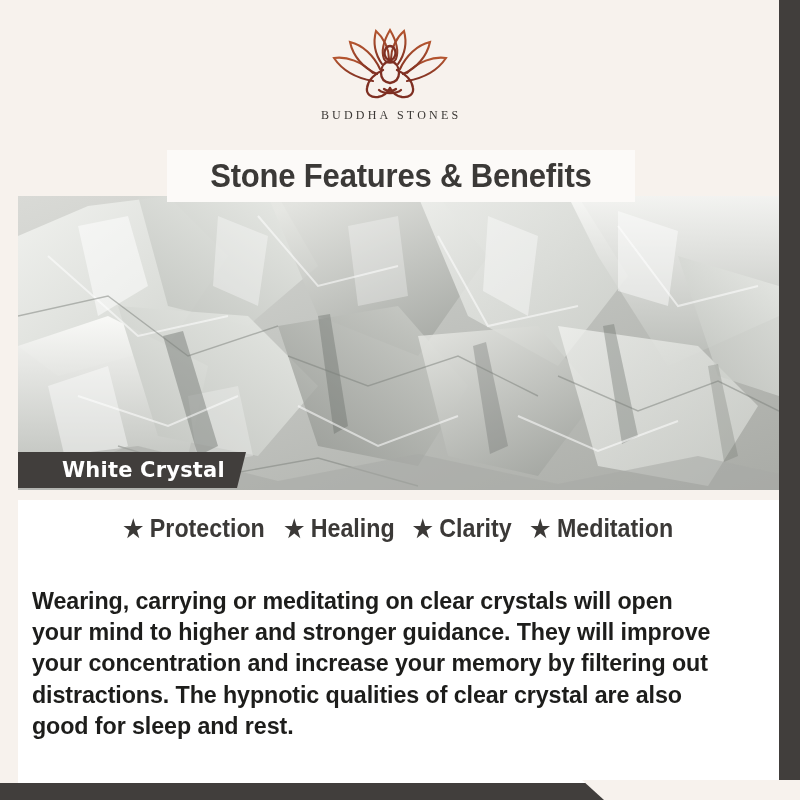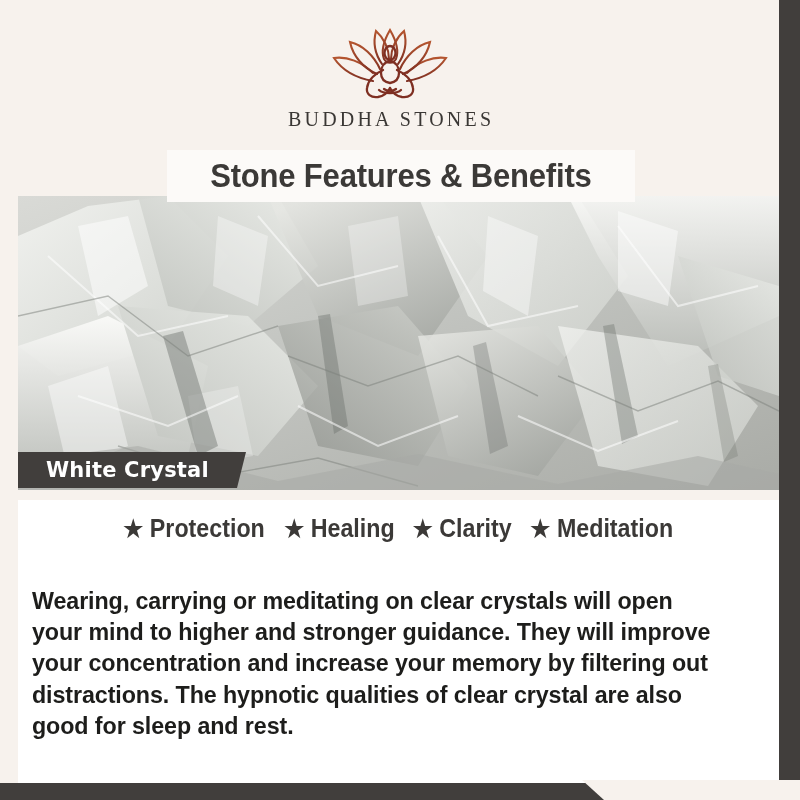--- a/index.html
+++ b/index.html
@@ -77,21 +77,21 @@
     align-items: center;
   }
   .logo-mark {
     width: 130px;
     height: 82px;
     display: block;
   }
   .logo-text {
     margin-top: 4px;
     font-family: "Liberation Serif", serif;
-    font-size: 20px;
+    font-size: 12px;
     letter-spacing: 3.2px;
     color: #3A3734;
     font-weight: 400;
     text-indent: 3.2px;
   }
 
   
   .title-band {
     position: absolute;
     left: 167px;
@@ -140,21 +140,21 @@
     top: 452px;
     width: 228px;
     height: 36px;
     background: #413E3C;
     clip-path: polygon(0 0, 228px 0, 219px 36px, 0 36px);
     display: flex;
     align-items: center;
     z-index: 5;
   }
   .stone-banner-label {
-    padding-left: 28px;
+    padding-left: 44px;
     color: #FFFFFF;
     font-family: "DejaVu Sans", sans-serif;
     font-size: 21px;
     font-weight: bold;
     letter-spacing: 0.2px;
     white-space: nowrap;
   }
 
   
   .content {

